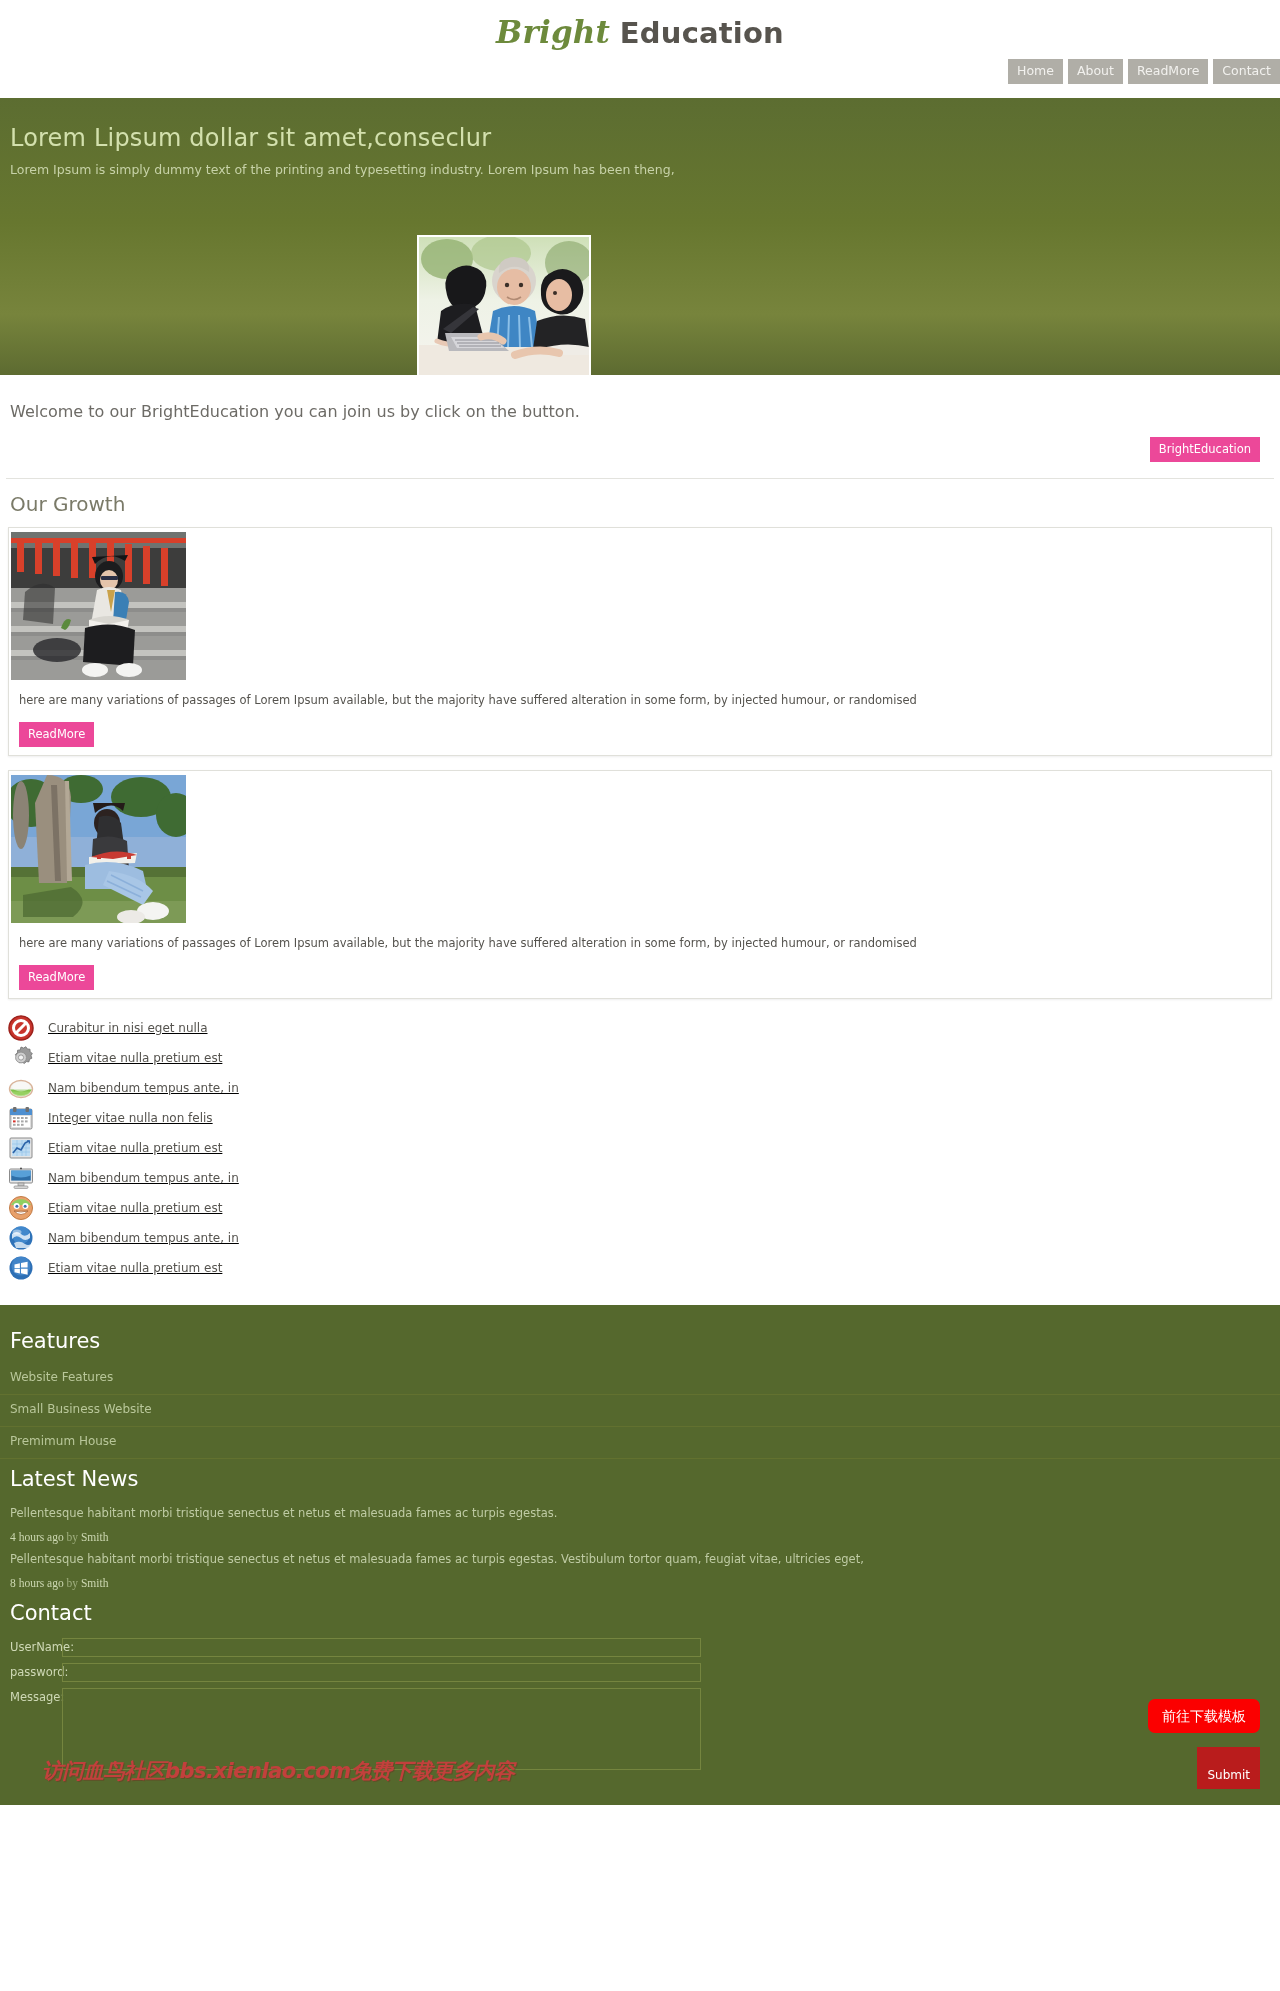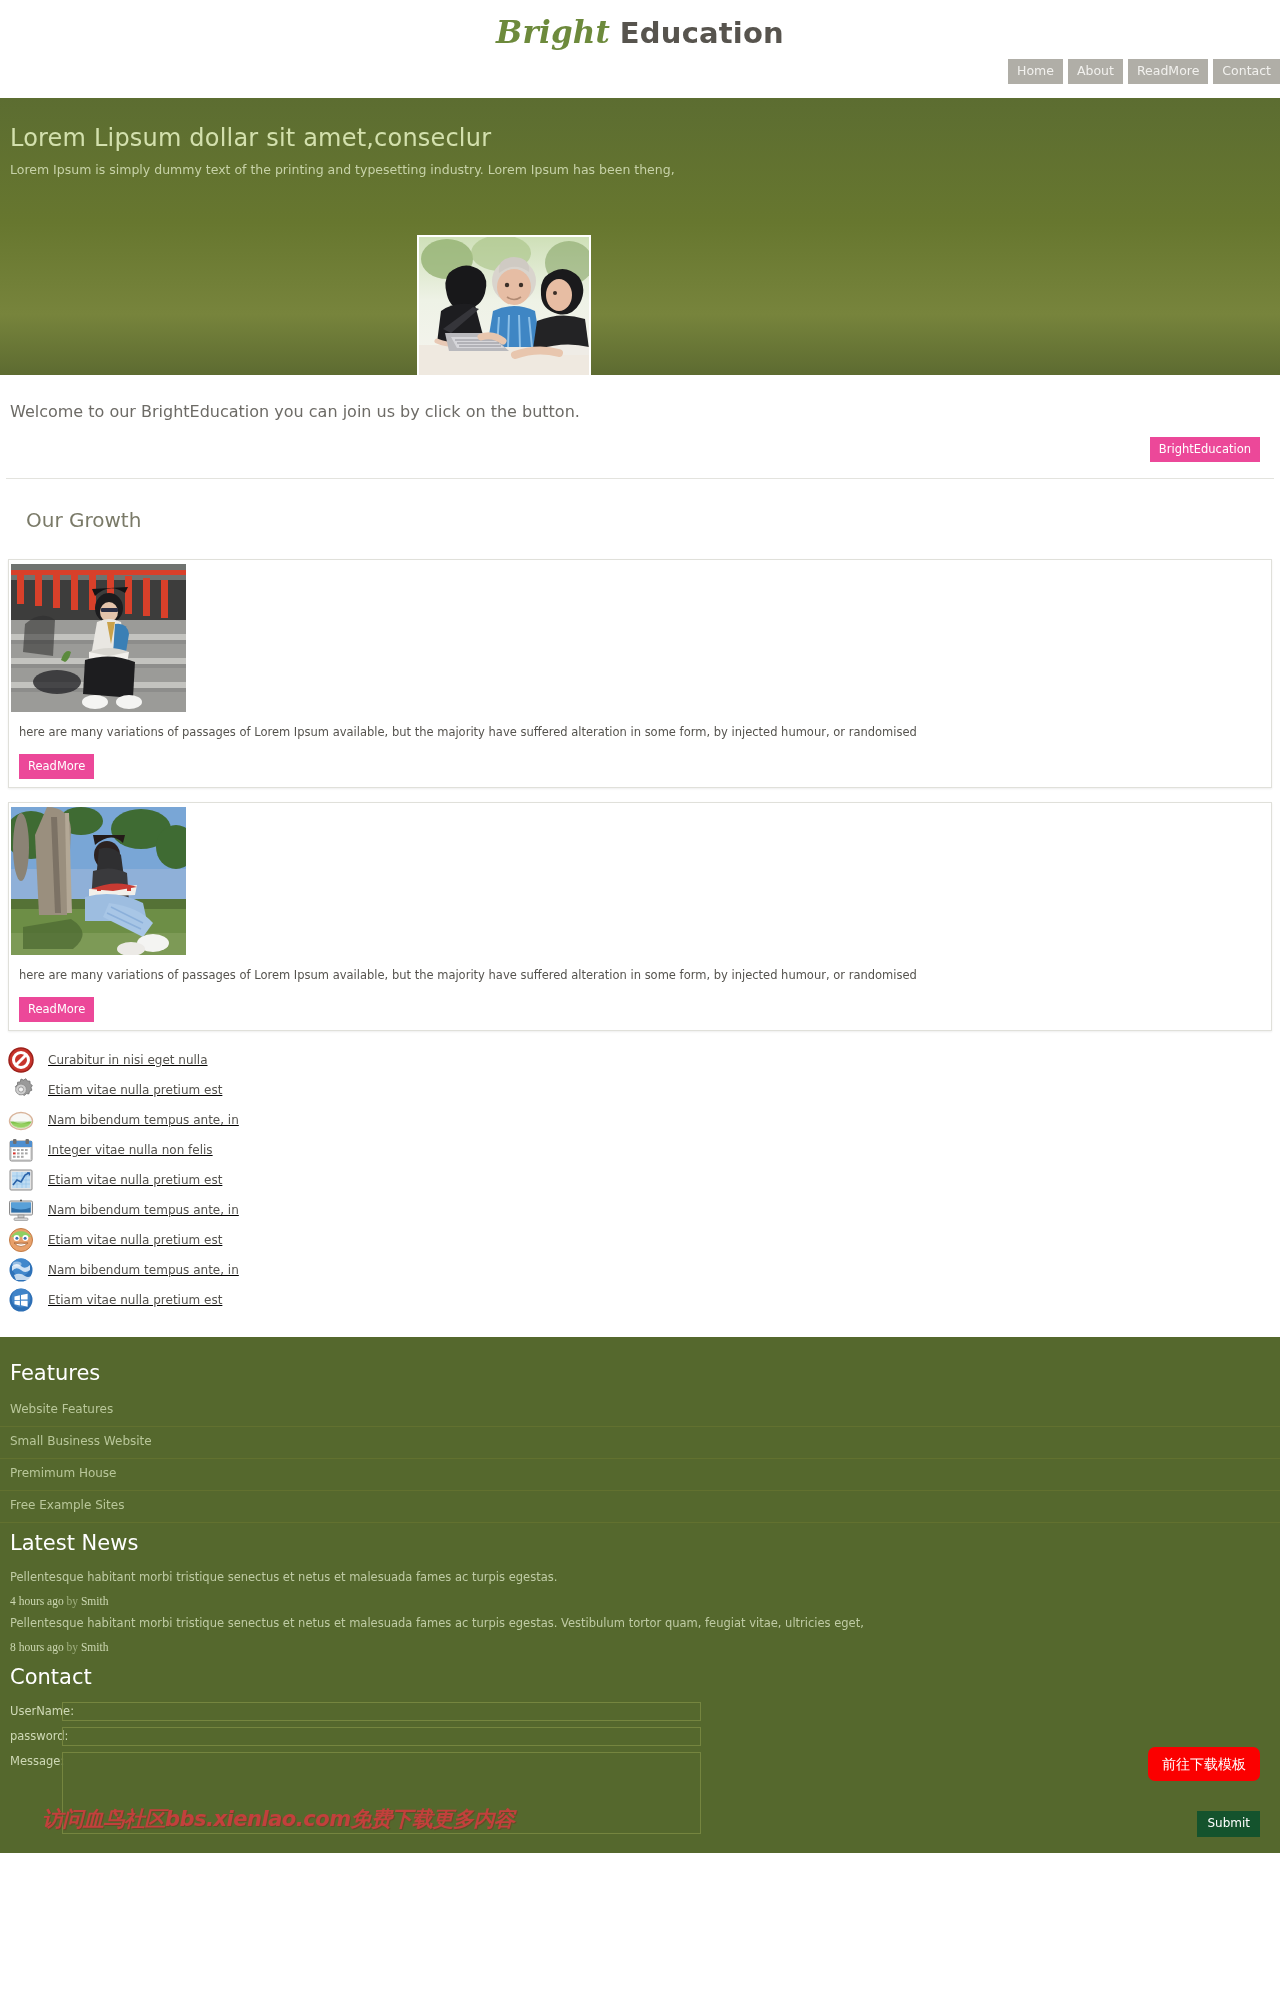--- a/index.html
+++ b/index.html
@@ -123,21 +123,21 @@
     border-top: 1px solid #e3e3de;
     margin: 0 6px;
   }
 
   
   .section-title {
     font-size: 20px;
     line-height: 26px;
     font-weight: normal;
     color: #7a7a68;
-    margin: 16px;
+    margin: 0;
     padding: 12px 0 10px 10px;
   }
 
   .card {
     margin: 0 8px 14px 8px;
     border: 1px solid #e0e0da;
     background: #ffffff;
     box-shadow: 0 1px 2px rgba(0,0,0,0.07);
     overflow: hidden;
   }
@@ -258,26 +258,26 @@
     font-family: "DejaVu Sans", "Liberation Sans", sans-serif;
     resize: none;
   }
   .submit-row {
     text-align: right;
     padding: 0 20px 16px 0;
     margin-top: -26px;
   }
   .btn-submit {
     display: inline-block;
-    background: #14532d;
+    background: #b91c1c;
     color: #ffffff;
     border: none;
     font-size: 12px;
     line-height: 15px;
-    padding: 5px 10px 6px 10px;
+    padding: 21px 10px 6px 10px;
     font-family: "DejaVu Sans", "Liberation Sans", sans-serif;
     cursor: pointer;
   }
   .btn-download {
     position: absolute;
     right: 20px;
     bottom: 72px;
     background: #fb0000;
     color: #ffffff;
     border: none;
@@ -627,23 +627,20 @@
   <ul class="feature-list">
     <li>
         <a class="feature-item" href="#">Website  Features</a>
       </li>
     <li>
         <a class="feature-item" href="#">Small  Business  Website</a>
       </li>
     <li>
         <a class="feature-item" href="#">Premimum  House</a>
       </li>
-    <li>
-        <a class="feature-item" href="#">Free  Example  Sites</a>
-      </li>
   </ul>
 
   <h2 class="footer-title">Latest News</h2>
   <p class="news-text">Pellentesque habitant morbi tristique senectus et netus et malesuada fames ac turpis egestas.</p>
   <p class="news-meta">
     <span>4 hours ago</span>
     <span class="by">by</span>
     <span>Smith</span>
   </p>
   <p class="news-text">Pellentesque habitant morbi tristique senectus et netus et malesuada fames ac turpis egestas. Vestibulum tortor quam, feugiat vitae, ultricies eget,</p>

